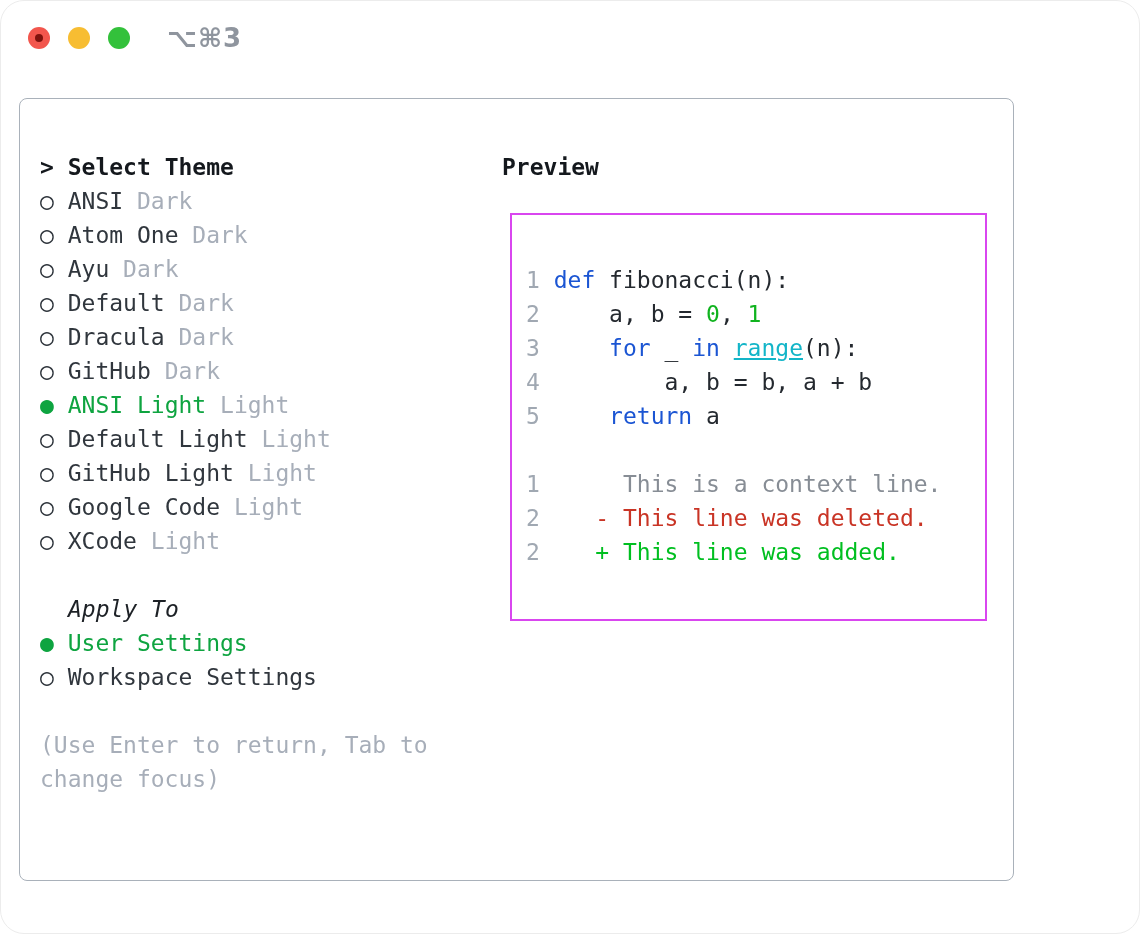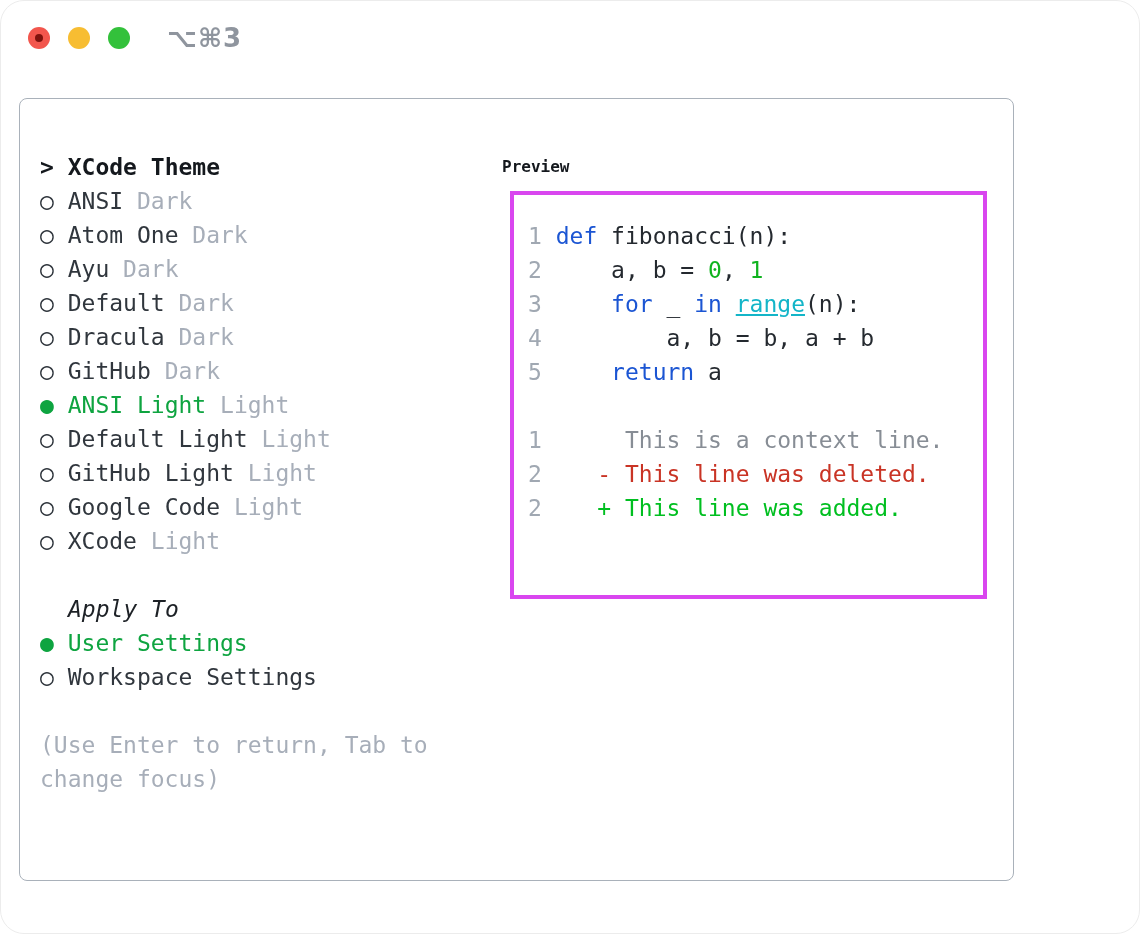--- a/index.html
+++ b/index.html
@@ -46,25 +46,25 @@
   .item.selected .prefix, .item.selected .name { color:#0ea440; }
 
   .spacer { height:34px; }
 
   .apply-header { color:#1d2126; padding-left:28px;font-style:italic; }
 
   .help { color:#a7aeb9; }
 
   
   .preview-header { position:absolute; left:482px; top:51px; height:34px; line-height:34px;
-    font-size:16px; font-weight:700; color:#14181d; white-space:pre; }
+    font-size:23px; font-weight:700; color:#14181d; white-space:pre; }
   .preview-box {
-    position:absolute; left:490px; top:92px; width:477px; height:408px;
-    border:4px solid #d946ef; background:#ffffff;
-    padding:24px 10px 0 14px; overflow:hidden;
+    position:absolute; left:490px; top:114px; width:477px; height:408px;
+    border:2px solid #d946ef; background:#ffffff;
+    padding:48px 10px 0 14px; overflow:hidden;
   }
   .code-row { height:34px; line-height:34px; font-size:23px; white-space:pre; }
   .num-col { color:#a0a8b2; }
   .c-fg  { color:#24292f; }
   .c-kw  { color:#1b55d3; }
   .c-bi  { color:#13b5c8;text-decoration:underline; }
   .c-num { color:#10b31f; }
   .c-ctx { color:#878d95; }
   .c-del { color:#c93425; }
   .c-add { color:#00bf20; }
@@ -77,21 +77,21 @@
   <div class="titlebar">
     <div class="dot dot-close"></div>
     <div class="dot dot-min"></div>
     <div class="dot dot-zoom"></div>
     <div class="shortcut">⌥⌘3</div>
   </div>
 
   <div class="panel">
 
     <div class="left-col">
-      <div class="row list-header"><span class="hdr-prefix">&gt;</span><span> </span><span>XCode Theme</span></div>
+      <div class="row list-header"><span class="hdr-prefix">&gt;</span><span> </span><span>Select Theme</span></div>
 
       <div id="theme-list">
           <div class="row item"><span class="prefix">○ </span><span class="name">ANSI</span><span class="variant"> Dark</span></div>
           <div class="row item"><span class="prefix">○ </span><span class="name">Atom One</span><span class="variant"> Dark</span></div>
           <div class="row item"><span class="prefix">○ </span><span class="name">Ayu</span><span class="variant"> Dark</span></div>
           <div class="row item"><span class="prefix">○ </span><span class="name">Default</span><span class="variant"> Dark</span></div>
           <div class="row item"><span class="prefix">○ </span><span class="name">Dracula</span><span class="variant"> Dark</span></div>
           <div class="row item"><span class="prefix">○ </span><span class="name">GitHub</span><span class="variant"> Dark</span></div>
           <div class="row item selected"><span class="prefix">● </span><span class="name">ANSI Light</span><span class="variant"> Light</span></div>
           <div class="row item"><span class="prefix">○ </span><span class="name">Default Light</span><span class="variant"> Light</span></div>

